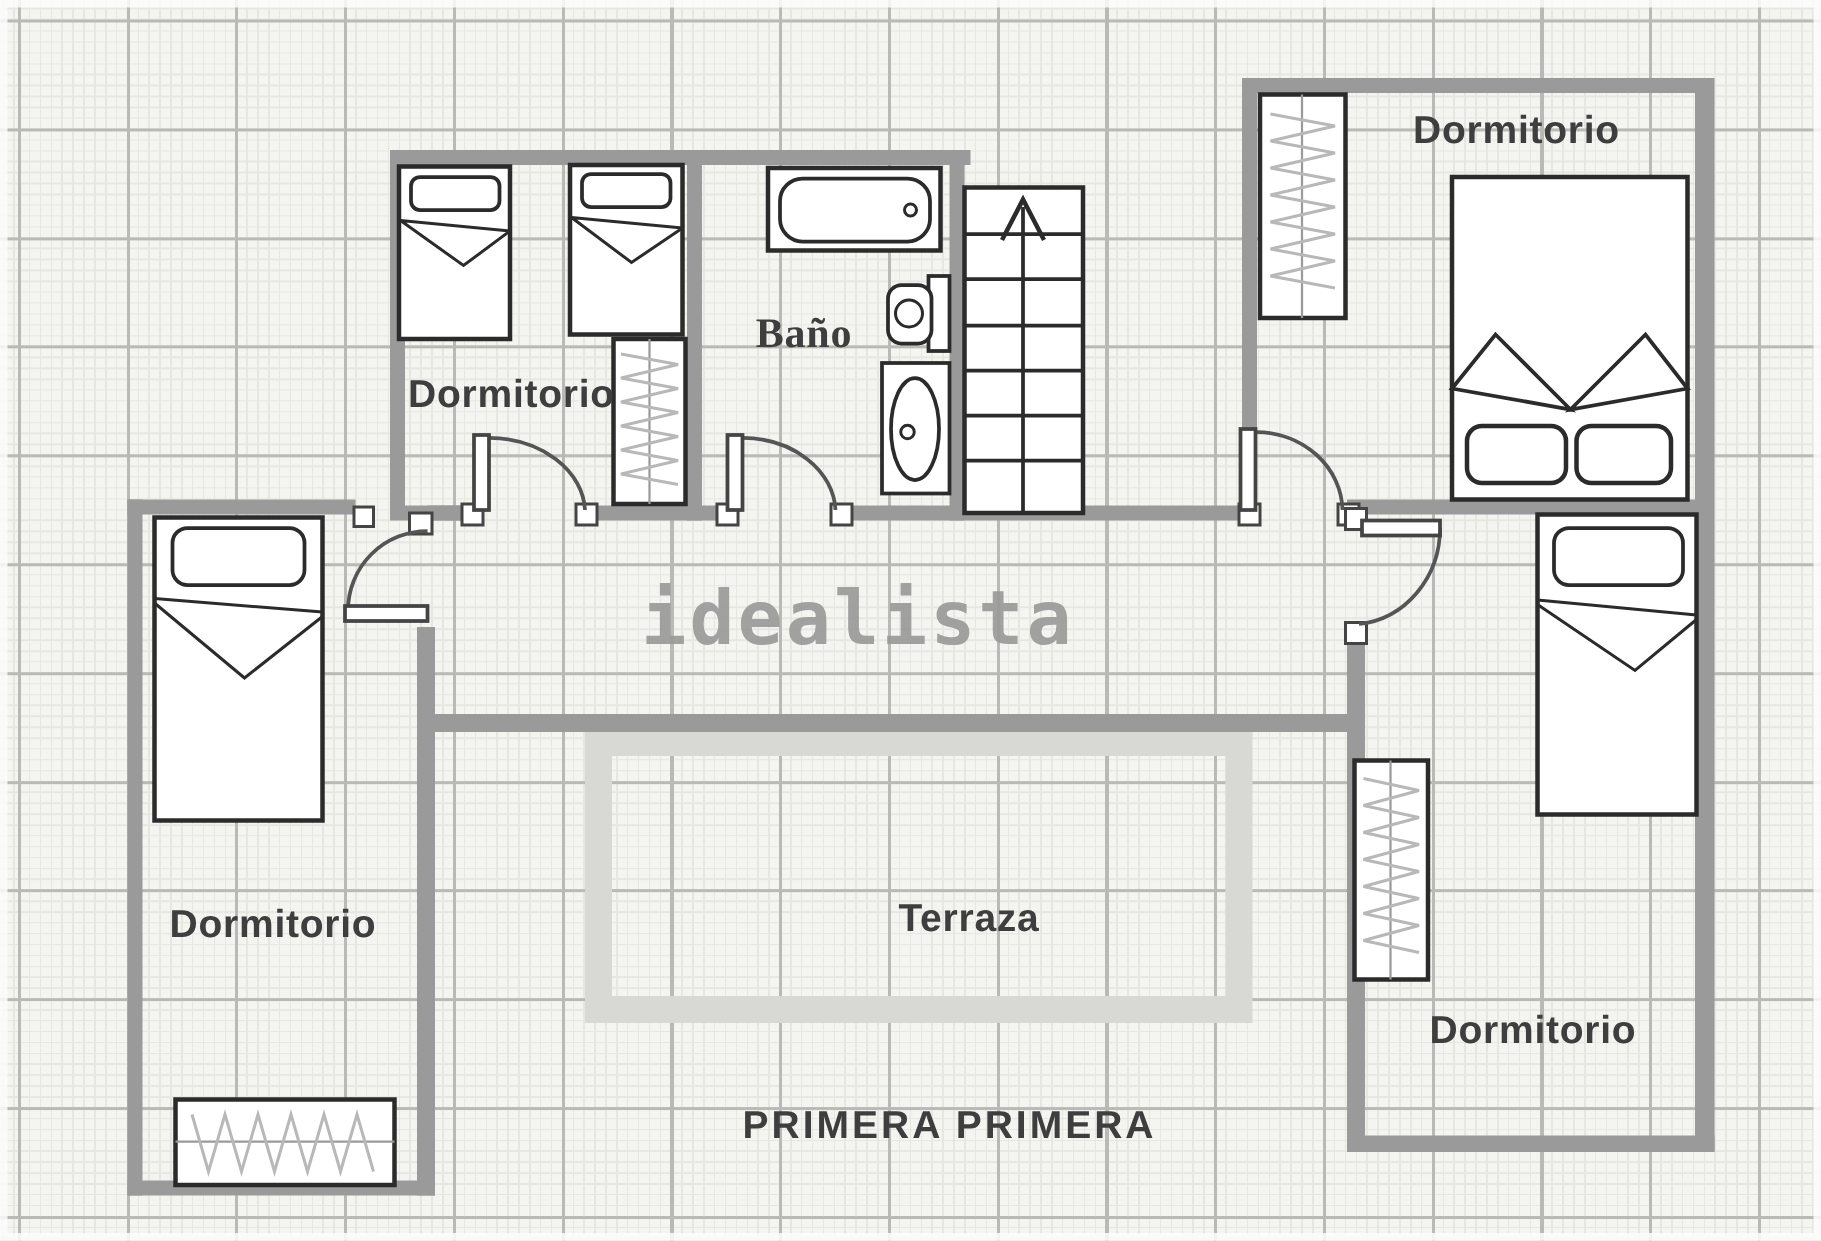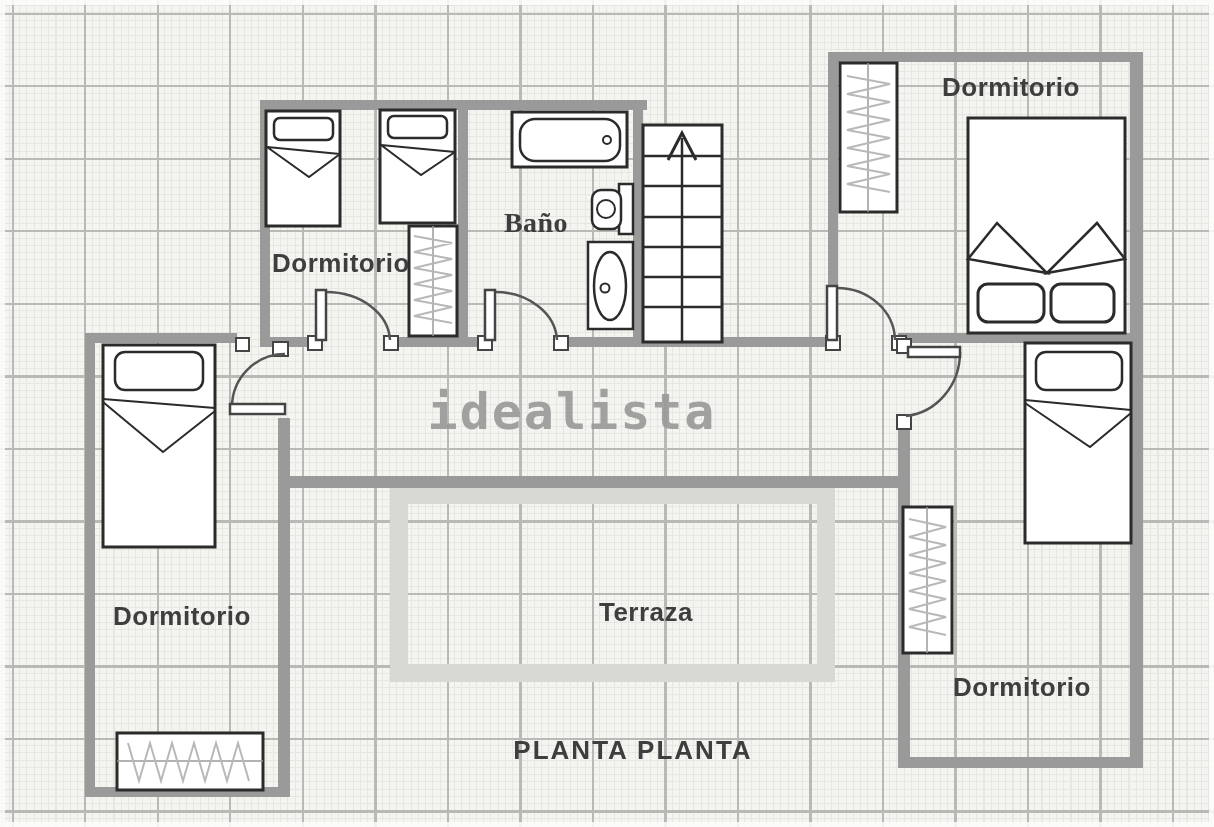--- a/index.html
+++ b/index.html
@@ -215,14 +215,14 @@
   <div class="room-label bath-label" style="left:536px;top:223px;">Baño</div>
 
   <div class="room-label" style="left:1011px;top:87px;">Dormitorio</div>
 
   <div class="room-label" style="left:182px;top:616px;">Dormitorio</div>
 
   <div class="room-label" style="left:1022px;top:687px;">Dormitorio</div>
 
   <div class="room-label terrace-label" style="left:646px;top:592px;margin-top:20px;">Terraza</div>
 
-  <div class="floor-title" style="left:633px;top:750px;">PLANTA PLANTA</div>
+  <div class="floor-title" style="left:633px;top:750px;">PRIMERA PRIMERA</div>
 </div>
 
 </body></html>

